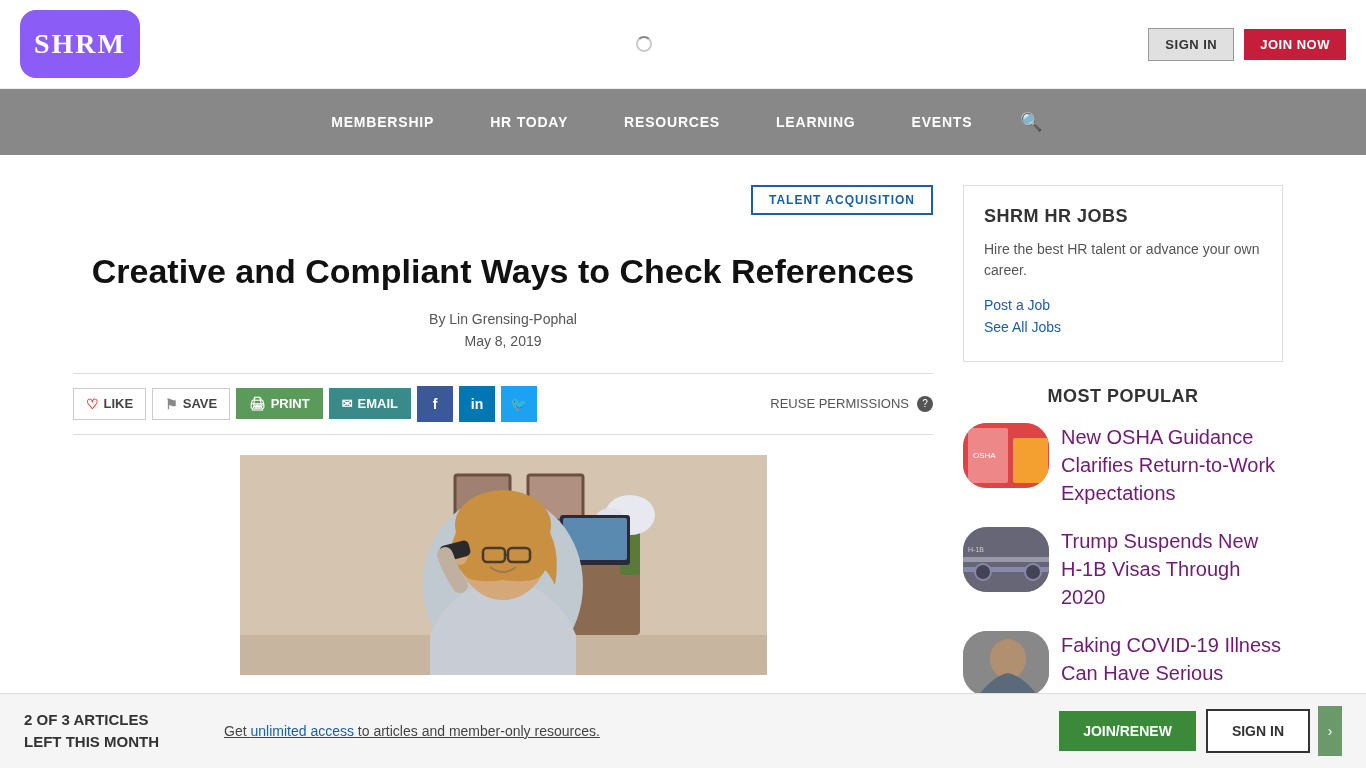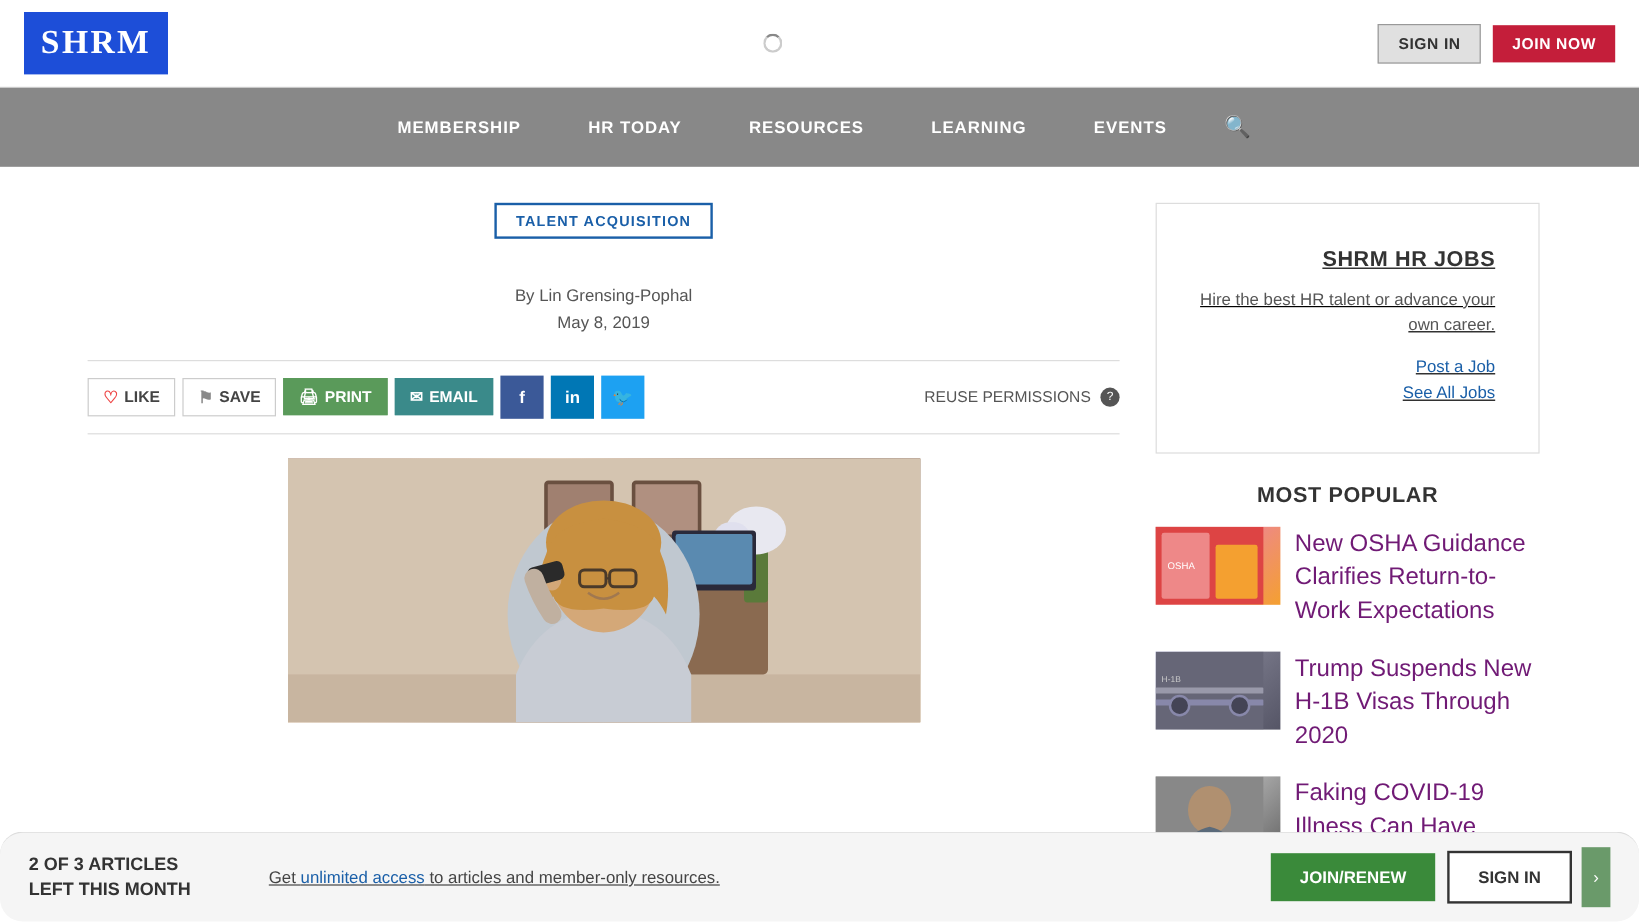--- a/index.html
+++ b/index.html
@@ -1,20 +1,20 @@
 <!DOCTYPE html>
 <html><head>
   <meta charset="utf-8">
   <style>
     * { margin: 0; padding: 0; box-sizing: border-box; }
     body { font-family: Arial, sans-serif; background: #fff; width: 1366px; min-height: 768px; overflow-x: hidden; }
 
     
     .header { display: flex; align-items: center; justify-content: space-between; padding: 10px 20px; background: #fff; border-bottom: 1px solid #eee; }
-    .logo { width: 120px; height: 52px; background: #1d4ed8; display: flex; align-items: center; justify-content: center; }
+    .logo { width: 120px; height: 68px; background: #8b5cf6; display: flex; align-items: center; justify-content: center; border-radius: 16px; }
     .logo span { font-size: 32px; font-weight: 900; color: #fff; letter-spacing: -1px; }
     .header-actions { display: flex; gap: 10px; align-items: center; }
     .btn-sign-in { padding: 8px 16px; border: 1px solid #999; background: #e0e0e0; color: #333; font-size: 13px; font-weight: bold; cursor: pointer; letter-spacing: 0.5px; }
     .btn-join-now { padding: 8px 16px; background: #c41e3a; color: #fff; font-size: 13px; font-weight: bold; cursor: pointer; border: none; letter-spacing: 0.5px; }
 
     
     .nav { background: #888; display: flex; align-items: center; justify-content: center; padding: 0; }
     .nav-items { display: flex; align-items: center; gap: 0; }
     .nav-item { padding: 22px 28px; color: #fff; font-size: 14px; font-weight: bold; cursor: pointer; letter-spacing: 0.8px; white-space: nowrap; }
     .nav-search { padding: 22px 20px; color: #fff; font-size: 18px; cursor: pointer; }
@@ -43,36 +43,36 @@
     .reuse-perms { margin-left: auto; font-size: 13px; color: #555; cursor: pointer; display: flex; align-items: center; gap: 8px; }
     .reuse-perms .help-icon { width: 16px; height: 16px; border-radius: 50%; background: #555; color: #fff; font-size: 10px; display: flex; align-items: center; justify-content: center; }
     .like-icon { color: #e44; font-size: 14px; }
     .save-icon { color: #888; font-size: 14px; }
 
     
     .article-image { width: 527px; height: 220px; margin: 0 auto; background: linear-gradient(135deg, #b8a090 0%, #d4b8a0 30%, #8a7060 60%, #c0a888 100%); display: flex; align-items: center; justify-content: center; overflow: hidden; position: relative; }
     .article-image-inner { width: 100%; height: 100%; background: linear-gradient(160deg, #c8b4a0 0%, #e8d0b8 20%, #a89080 40%, #d4b898 60%, #b09078 80%, #c8a888 100%); position: relative; }
 
     
-    .sidebar-jobs { border: 1px solid #ddd; padding: 36px; text-align: right; margin-bottom: 24px; text-decoration: underline; }
+    .sidebar-jobs { border: 1px solid #ddd; padding: 20px; text-align: left; margin-bottom: 24px; }
     .sidebar-jobs-title { font-size: 18px; font-weight: 900; color: #333; margin-bottom: 12px; letter-spacing: 0.5px; }
     .sidebar-jobs-desc { font-size: 14px; color: #555; line-height: 1.5; margin-bottom: 16px; }
     .sidebar-jobs-link { display: block; color: #1a5fa8; font-size: 14px; text-decoration: none; margin-bottom: 6px; cursor: pointer; }
 
     .most-popular { margin-top: 10px; }
     .most-popular-title { font-size: 18px; font-weight: 900; color: #333; letter-spacing: 0.5px; margin-bottom: 16px; text-align: center; }
     .popular-item { display: flex; gap: 12px; margin-bottom: 20px; align-items: flex-start; }
-    .popular-thumb { width: 104px; height: 65px; flex-shrink: 0; background: #ccc; overflow: hidden; }
+    .popular-thumb { width: 86px; height: 65px; flex-shrink: 0; background: #ccc; overflow: hidden; border-radius: 24px; }
     .thumb-1 { background: linear-gradient(135deg, #c44 0%, #e88 50%, #f4a030 100%); }
     .thumb-2 { background: linear-gradient(135deg, #aac 0%, #778 50%, #556 100%); }
     .thumb-3 { background: linear-gradient(135deg, #888 0%, #aaa 50%, #666 100%); }
     .popular-text { font-size: 20px; color: #701a75; line-height: 1.4; cursor: pointer; font-weight: 500; }
 
     
-    .bottom-bar { position: fixed; bottom: 0; left: 0; right: 0; background: #f5f5f5; border-top: 1px solid #ddd; display: flex; align-items: center; padding: 12px 24px; gap: 0; z-index: 100; border-radius: 19px; }
+    .bottom-bar { position: fixed; bottom: 0; left: 0; right: 0; background: #f5f5f5; border-top: 1px solid #ddd; display: flex; align-items: center; padding: 12px 24px; gap: 0; z-index: 100; }
     .bottom-bar-left { width: 180px; flex-shrink: 0; }
     .articles-count { font-size: 14px; font-weight: bold; color: #333; line-height: 1.4; }
     .bottom-bar-middle { flex: 1; padding: 0 20px; font-size: 14px; color: #444; text-decoration: underline; }
     .bottom-bar-middle .link { color: #1a5fa8; cursor: pointer; }
     .bottom-bar-actions { display: flex; gap: 10px; align-items: center; }
     .btn-join-renew { background: #3a8a3a; color: #fff; padding: 12px 24px; font-size: 14px; font-weight: bold; cursor: pointer; border: none; white-space: nowrap; }
     .btn-sign-in-bar { background: #fff; color: #333; padding: 12px 24px; font-size: 14px; font-weight: bold; cursor: pointer; border: 2px solid #333; white-space: nowrap; }
     .collapse-btn { width: 24px; height: 50px; background: #6a9a6a; color: #fff; display: flex; align-items: center; justify-content: center; cursor: pointer; font-size: 14px; margin-left: 8px; }
 
     
@@ -101,23 +101,24 @@
     <div class="nav-item">RESOURCES</div>
     <div class="nav-item">LEARNING</div>
     <div class="nav-item">EVENTS</div>
     <div class="nav-search">🔍</div>
   </div>
 </nav>
 
 <div class="main-content">
 
   <div class="article-area">
-    <div style="text-align:center; margin-bottom:16px;">
+    <div style="text-align:right; margin-bottom:16px;">
       <span class="tag-badge">TALENT ACQUISITION</span>
     </div>
+    <h1 class="article-title">Creative and Compliant Ways to Check References</h1>
     <div class="article-meta">
       <span class="author">By Lin Grensing-Pophal</span>
       <span class="date">May 8, 2019</span>
     </div>
 
     <div class="action-bar">
       <button class="action-btn">
         <span class="like-icon">♡</span>
         <span>LIKE</span>
       </button>

